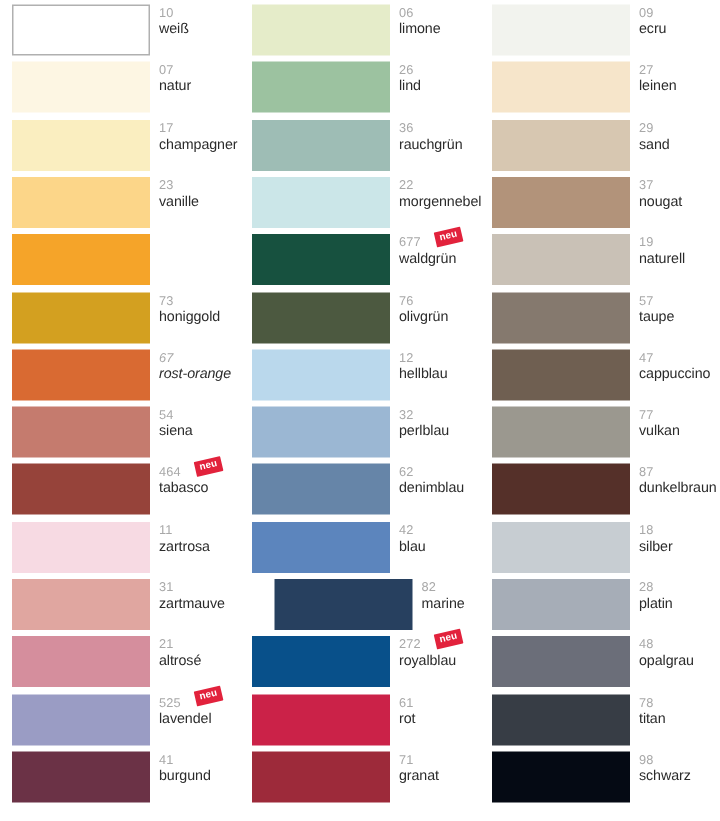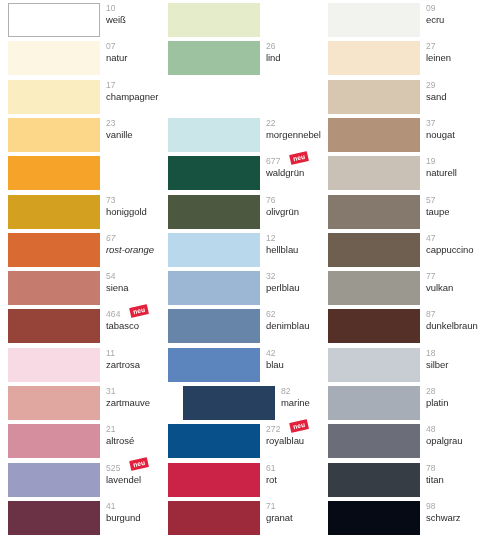--- a/index.html
+++ b/index.html
@@ -180,26 +180,37 @@
         <div class="swatch-chip" style="background: rgb(107, 50, 70);"></div>
         <div class="swatch-label">
           <span class="swatch-code">41</span>
           <span class="swatch-name">burgund</span>
         </div>
       </div>
     </div>
     <div class="column col-1">
       <div class="swatch-row" style="top: 3px;">
         <div class="swatch-chip" style="background: rgb(229, 236, 201);"></div>
+        <div class="swatch-label">
+          <span class="swatch-code">06</span>
+          <span class="swatch-name">limone</span>
+        </div>
       </div>
       <div class="swatch-row" style="top: 41.3px;">
         <div class="swatch-chip" style="background: rgb(156, 194, 160);"></div>
         <div class="swatch-label">
           <span class="swatch-code">26</span>
           <span class="swatch-name">lind</span>
+        </div>
+      </div>
+      <div class="swatch-row" style="top: 79.6px;">
+        <div class="swatch-chip" style="background: rgb(158, 189, 181);"></div>
+        <div class="swatch-label">
+          <span class="swatch-code">36</span>
+          <span class="swatch-name">rauchgrün</span>
         </div>
       </div>
       <div class="swatch-row" style="top: 117.9px;">
         <div class="swatch-chip" style="background: rgb(203, 230, 232);"></div>
         <div class="swatch-label">
           <span class="swatch-code">22</span>
           <span class="swatch-name">morgennebel</span>
         </div>
       </div>
       <div class="swatch-row" style="top: 156.2px;">

